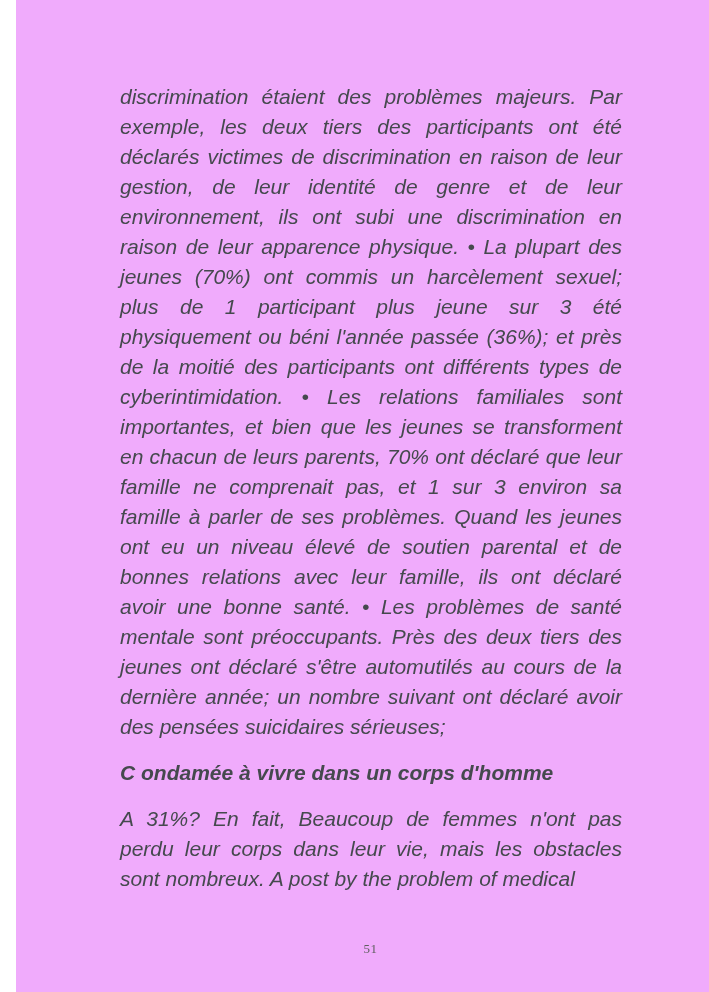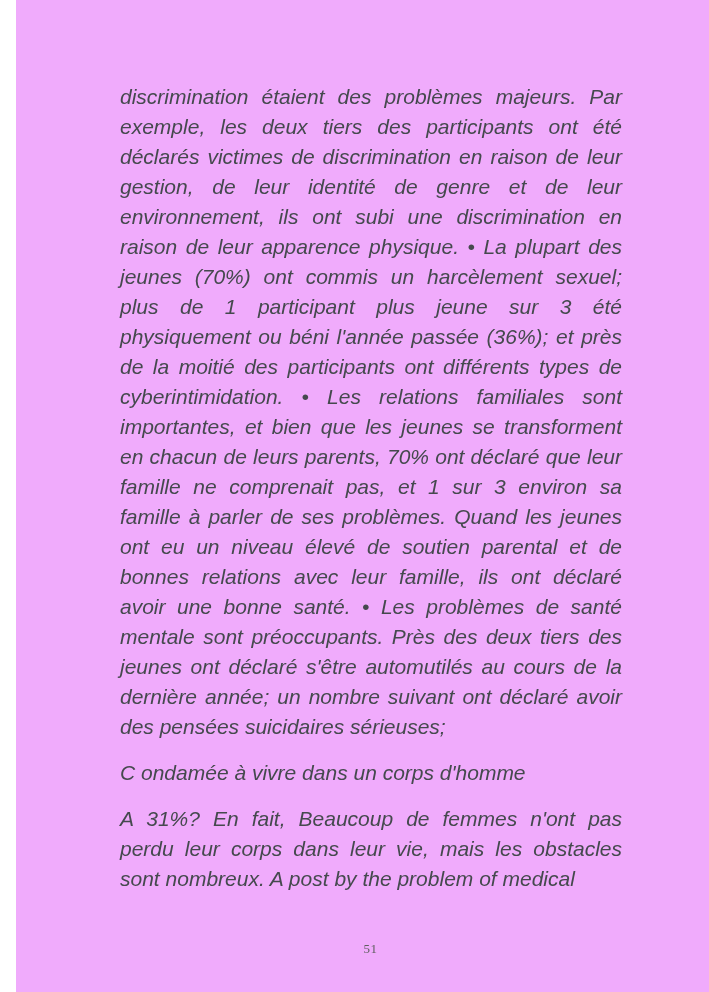--- a/index.html
+++ b/index.html
@@ -27,21 +27,21 @@
     line-height: 30px;
   }
   .body-paragraph {
     margin: 0 0 16px 0;
     text-align: justify;
     text-justify: inter-word;
   }
   .section-heading {
     margin: 0 0 16px 0;
     font-size: 21px;
-    font-weight: normal;
+    font-weight: bold;
     text-align: left;
   }
   .page-number {
     position: absolute;
     top: 941px;
     left: 0;
     width: 709px;
     text-align: center;
     font-family: "Liberation Serif", serif;
     font-style: normal;

